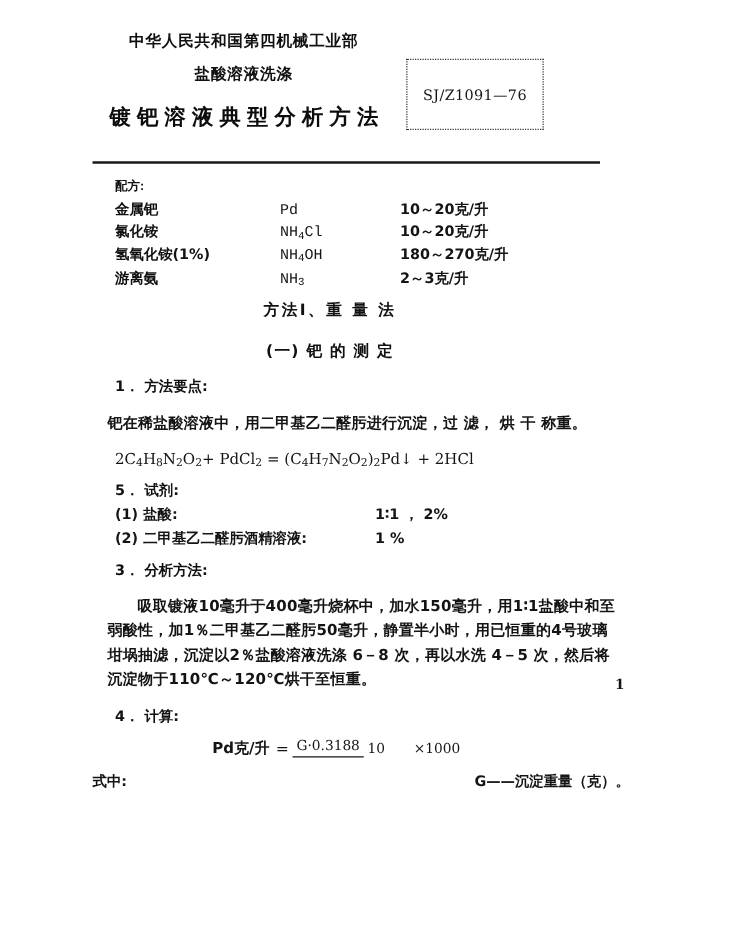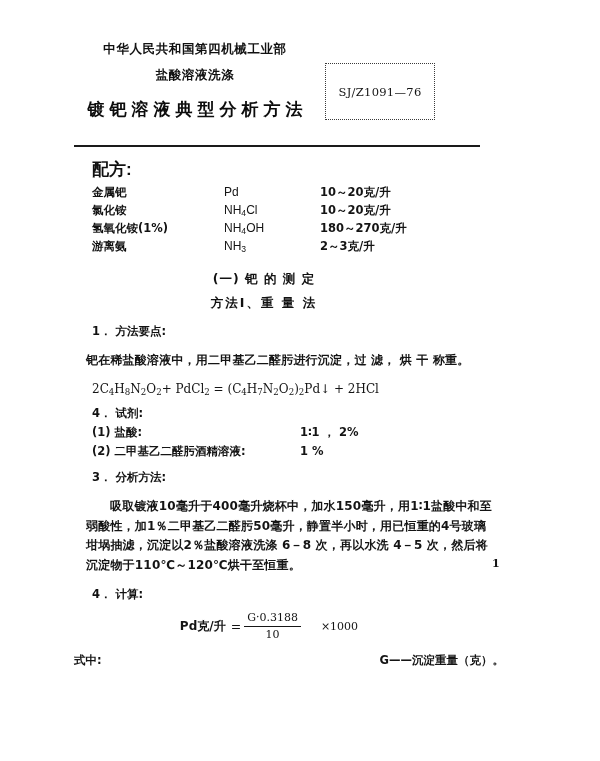--- a/index.html
+++ b/index.html
@@ -10,21 +10,21 @@
   body {
     width: 600px;
     height: 761px;
     position: relative;
     font-family: "DejaVu Serif", "Liberation Serif", serif;
     color: #141414;
     overflow: hidden;
   }
   .page {
     position: absolute;
-    left: 0; top: 16px;
+    left: 0; top: 0;
     width: 600px;
     height: 579px;
     background: #ffffff;
   }
 
   
   .masthead {
     position: absolute;
     left: 70px;
     top: 26px;
@@ -95,21 +95,21 @@
   .body-block {
     position: absolute;
     left: 74px;
     top: 142px;
     width: 430px;
   }
 
   .sec-label {
     font-family: Liberation Sans, sans-serif;
     font-weight: bold;
-    font-size: 17px;
+    font-size: 10px;
     color: #111;
     margin: 0 0 2px 18px;
   }
 
   
   table.formula {
     border-collapse: collapse;
     margin: 0 0 0 18px;
     font-size: 11.5px;
   }
@@ -120,21 +120,21 @@
   }
   td.col-name {
     width: 132px;
     font-family: "DejaVu Sans", "Liberation Sans", sans-serif;
     font-weight: bold;
     font-size: 11.5px;
     color: #111;
   }
   td.col-sym {
     width: 96px;
-    font-family: Liberation Sans, sans-serif;
+    font-family: Liberation Mono, monospace;
     font-size: 12px;
     color: #141414;
   }
   td.col-val {
     font-family: "DejaVu Sans", "Liberation Sans", sans-serif;
     font-weight: bold;
     font-size: 11.5px;
     color: #141414;
   }
 
@@ -213,21 +213,21 @@
     color: #141414;
     margin-right: 5px;
   }
   .calc-eq {
     font-family: "DejaVu Serif", "Liberation Serif", serif;
     font-size: 12.5px;
     margin-right: 3px;
   }
   .frac {
     display: inline-flex;
-    flex-direction: column;
+    flex-direction: row;
     align-items: center;
     font-family: "DejaVu Serif", "Liberation Serif", serif;
     font-size: 11px;
     line-height: 1.25;
     vertical-align: middle;
   }
   .frac .num {
     padding: 0 3px 1px 3px;
     border-bottom: 1px solid #161616;
   }
@@ -304,29 +304,29 @@
           <td class="col-val">180～270克/升</td>
         </tr>
         <tr>
           <td class="col-name">游离氨</td>
           <td class="col-sym">NH<sub>3</sub></td>
           <td class="col-val">2～3克/升</td>
         </tr>
       </tbody>
     </table>
 
+    <div class="center-head head-2">方法I、重 量 法</div>
     <div class="center-head head-1">(一) 钯 的 测 定</div>
-    <div class="center-head head-2">方法I、重 量 法</div>
 
     <div class="num-head">1． 方法要点:</div>
     <p class="para">钯在稀盐酸溶液中，用二甲基乙二醛肟进行沉淀，过 滤， 烘 干 称重。</p>
 
     <div class="equation">2C<sub>4</sub>H<sub>8</sub>N<sub>2</sub>O<sub>2</sub>+ PdCl<sub>2</sub> = (C<sub>4</sub>H<sub>7</sub>N<sub>2</sub>O<sub>2</sub>)<sub>2</sub>Pd↓ + 2HCl</div>
 
-    <div class="num-head tight">4． 试剂:</div>
+    <div class="num-head tight">5． 试剂:</div>
     <table class="reagents">
       <tbody>
         <tr>
           <td class="rg-name">(1) 盐酸:</td>
           <td class="rg-val">1∶1    ， 2%</td>
         </tr>
         <tr>
           <td class="rg-name">(2) 二甲基乙二醛肟酒精溶液:</td>
           <td class="rg-val">1 %</td>
         </tr>

